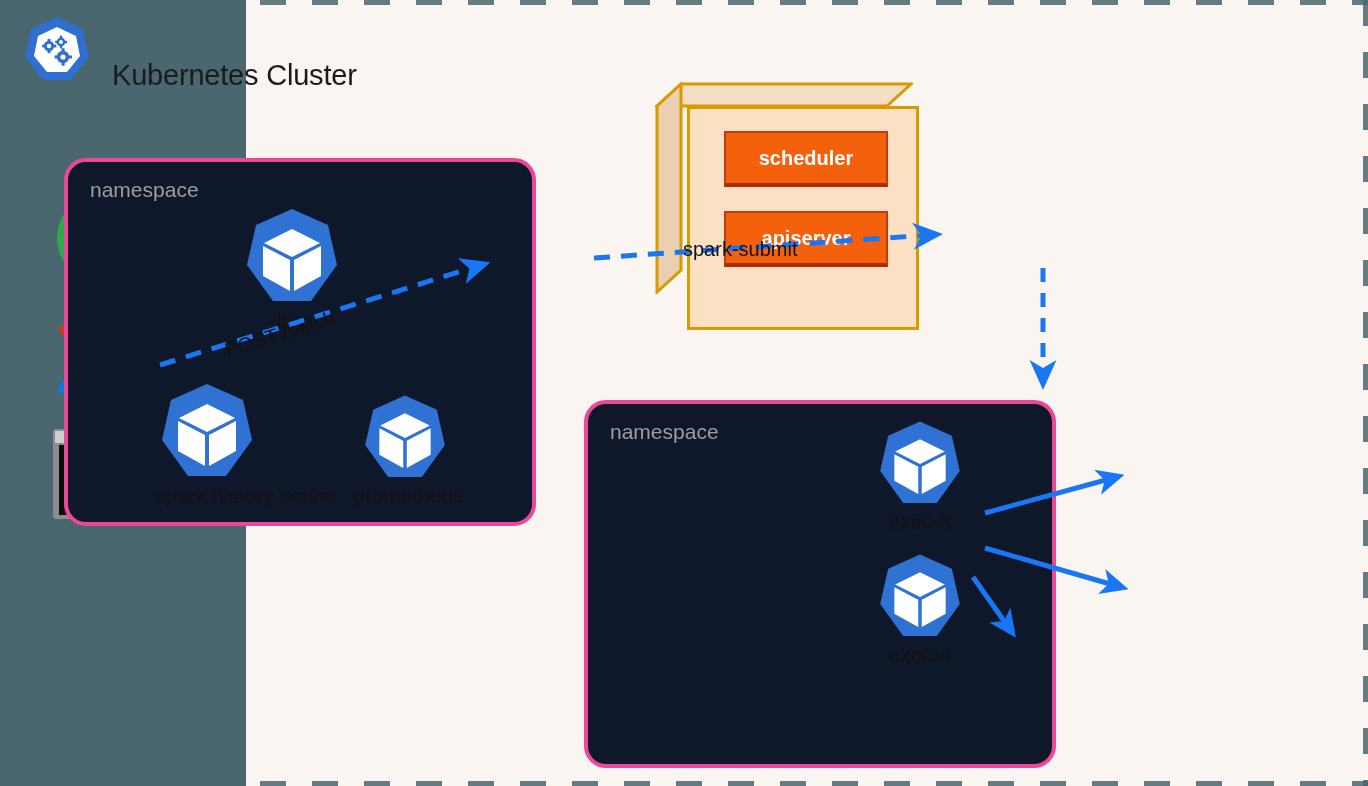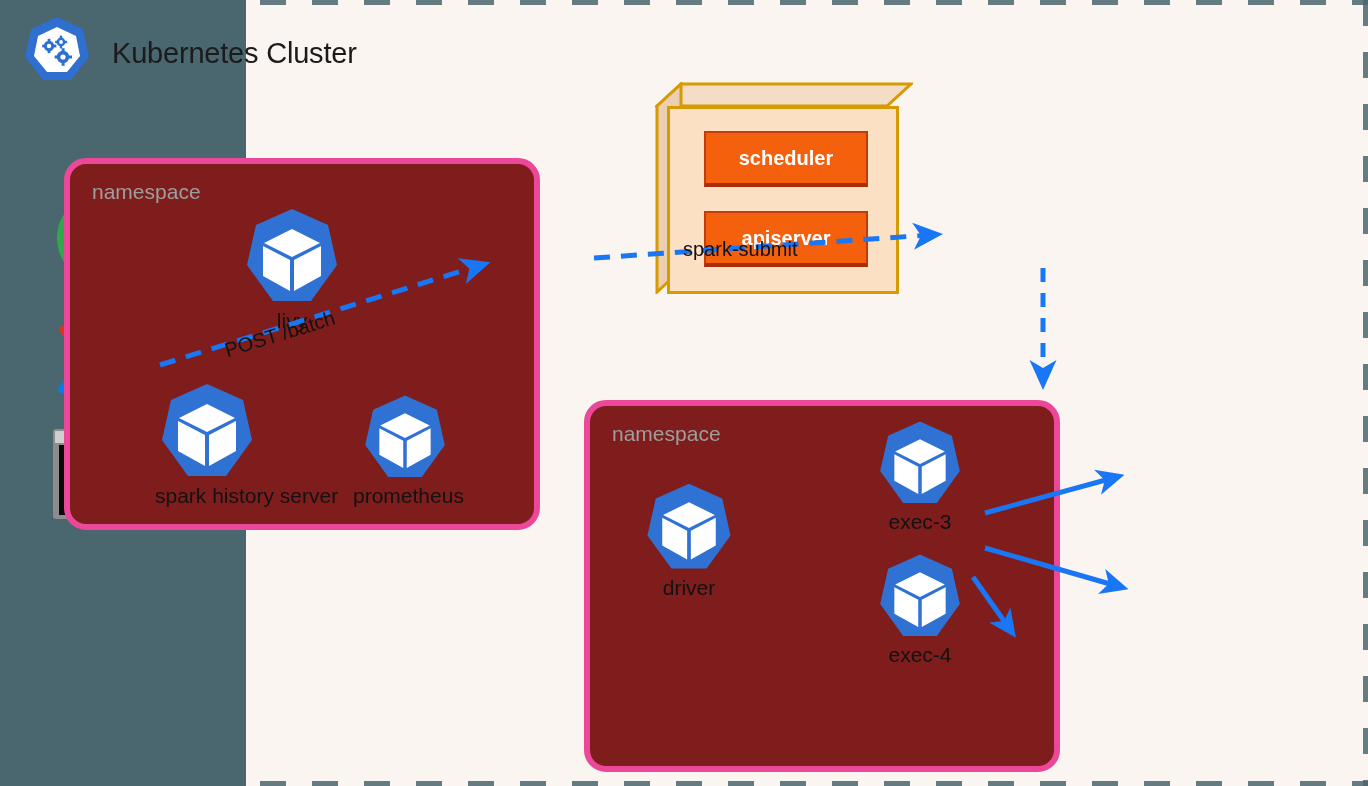--- a/index.html
+++ b/index.html
@@ -61,43 +61,43 @@
        #4a666f 0px, #4a666f 26px,
        rgba(250,245,240,0) 26px, rgba(250,245,240,0) 52px);
     opacity: .85;
   }
 
   
   #cluster-header {
     position: absolute;
     left: 20px; top: 14px;
     display: flex;
-    align-items: center;
+    align-items: flex-end;
     gap: 18px;
   }
   #cluster-title {
     font-size: 29px;
     color: #1b1b1b;
     font-family: "Liberation Sans", sans-serif;
     letter-spacing: -0.2px;
   }
 
   
   .app-icon {
     position: absolute;
   }
   #icon-chrome   { left: 50px;  top: 186px; }
   #icon-airflow  { left: 50px;  top: 312px; }
   #icon-terminal { left: 52px;  top: 428px; }
 
   
   .namespace-box {
     position: absolute;
-    background: #7f1d1d;
-    border: 6px solid #ec4899;
+    background: #0f172a;
+    border: 4px solid #ec4899;
     border-radius: 22px;
   }
   #namespace-left  { left: 64px;  top: 158px; width: 464px; height: 360px; }
   #namespace-right { left: 584px; top: 400px; width: 464px; height: 360px; }
   .namespace-label {
     position: absolute;
     left: 22px; top: 16px;
     font-size: 21px;
     color: #9e9e9e;
     font-family: "Liberation Sans", sans-serif;
@@ -126,22 +126,22 @@
   #pod-exec-3    { left: 748px; top: 620px; }
 
   
   #control-plane {
     position: absolute;
     left: 655px; top: 82px;
     width: 258px; height: 212px;
   }
   #control-plane-front {
     position: absolute;
-    left: 12px; top: 24px;
-    width: 232px; height: 188px;
+    left: 32px; top: 24px;
+    width: 232px; height: 224px;
     background: #fbe0c4;
     border: 3px solid #d79a00;
     box-sizing: border-box;
   }
   .cp-service {
     position: absolute;
     left: 34px;
     width: 164px; height: 56px;
     background: #f4600c;
     border: 2px solid #c03b10;
@@ -306,29 +306,20 @@
   <div class="pod" id="pod-prometheus">
     <svg width="92" height="92" viewBox="0 0 104 104">
       <polygon points="52,4 88,20 97,60 71,96 33,96 7,60 16,20" fill="#3072d4"></polygon>
       <polygon points="52,24 80,38 52,52 24,38" fill="#ffffff"></polygon>
       <polygon points="23,41 50,55 50,86 23,71" fill="#ffffff"></polygon>
       <polygon points="54,55 81,41 81,71 54,86" fill="#ffffff"></polygon>
     </svg>
     <span class="pod-label">prometheus</span>
   </div>
 
-  <div class="pod" id="pod-driver">
-    <svg width="96" height="96" viewBox="0 0 104 104">
-      <polygon points="52,4 88,20 97,60 71,96 33,96 7,60 16,20" fill="#3072d4"></polygon>
-      <polygon points="52,24 80,38 52,52 24,38" fill="#ffffff"></polygon>
-      <polygon points="23,41 50,55 50,86 23,71" fill="#ffffff"></polygon>
-      <polygon points="54,55 81,41 81,71 54,86" fill="#ffffff"></polygon>
-    </svg>
-    <span class="pod-label">driver</span>
-  </div>
 
   <div class="pod" id="pod-exec-1">
     <svg width="92" height="92" viewBox="0 0 104 104">
       <polygon points="52,4 88,20 97,60 71,96 33,96 7,60 16,20" fill="#3072d4"></polygon>
       <polygon points="52,24 80,38 52,52 24,38" fill="#ffffff"></polygon>
       <polygon points="23,41 50,55 50,86 23,71" fill="#ffffff"></polygon>
       <polygon points="54,55 81,41 81,71 54,86" fill="#ffffff"></polygon>
     </svg>
     <span class="pod-label">exec-3</span>
   </div>

